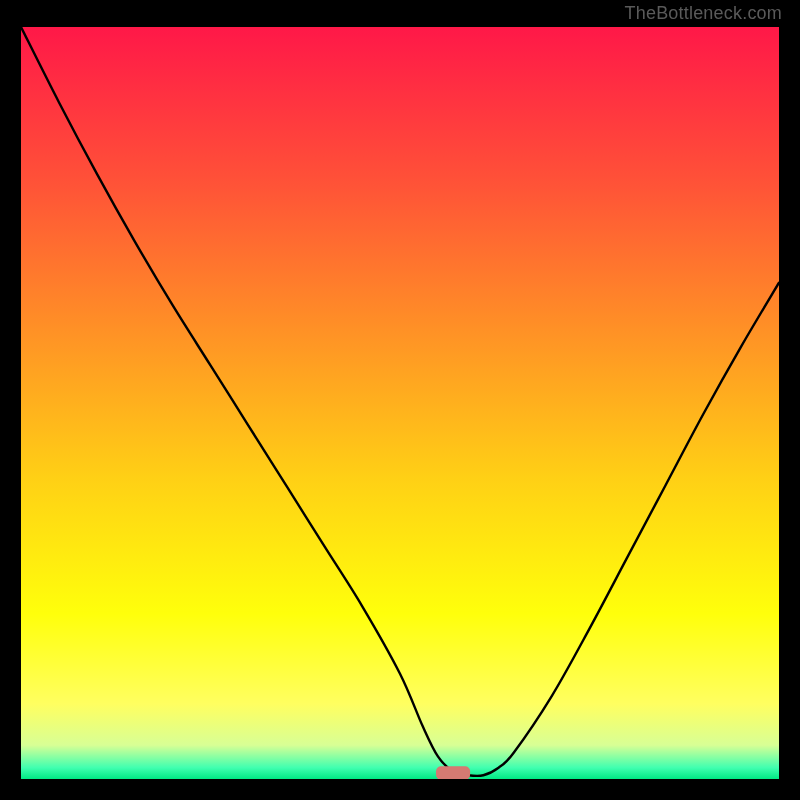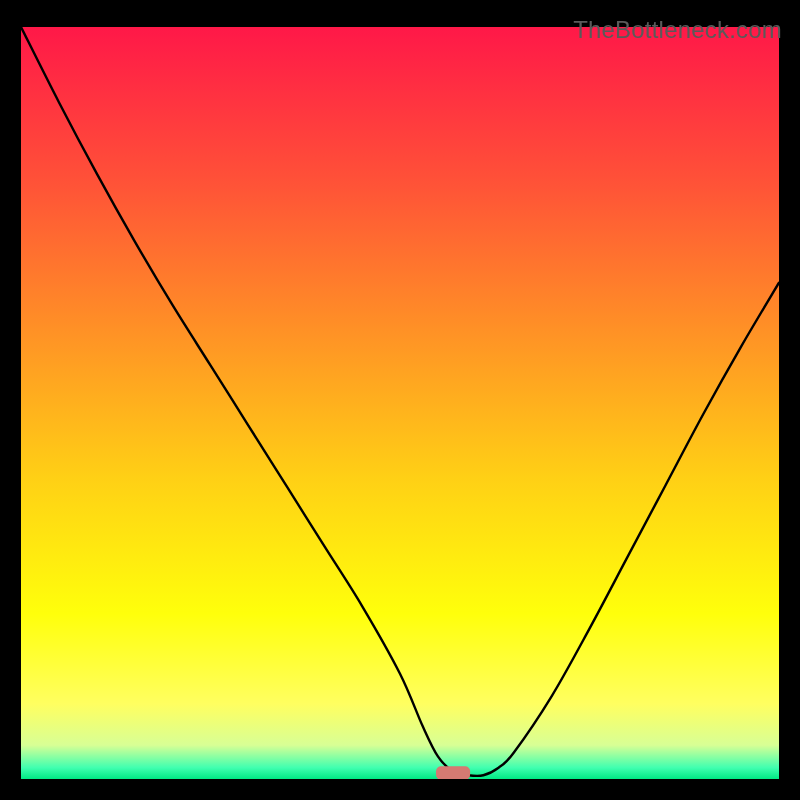--- a/index.html
+++ b/index.html
@@ -12,24 +12,24 @@
     font-family: Arial, Helvetica, sans-serif;
   }
   .frame {
     position: relative;
     width: 800px;
     height: 800px;
     background: #000;
   }
   .watermark {
     position: absolute;
-    top: 16px;
+    top: 3px;
     right: 18px;
     color: #5a5a5a;
-    font-size: 24px;
+    font-size: 18px;
     font-weight: 500;
     letter-spacing: 0.2px;
     z-index: 10;
     text-align: center;
   }
   .plot {
     position: absolute;
     left: 21px;
     top: 27px;
     width: 758px;

